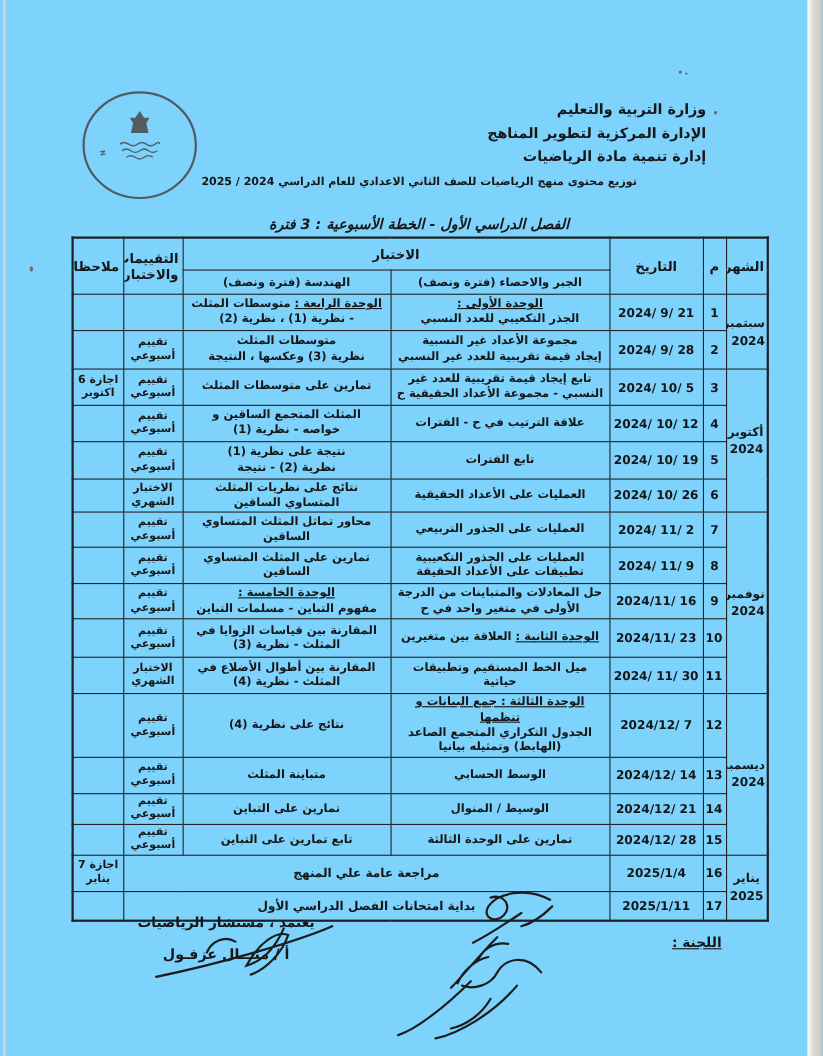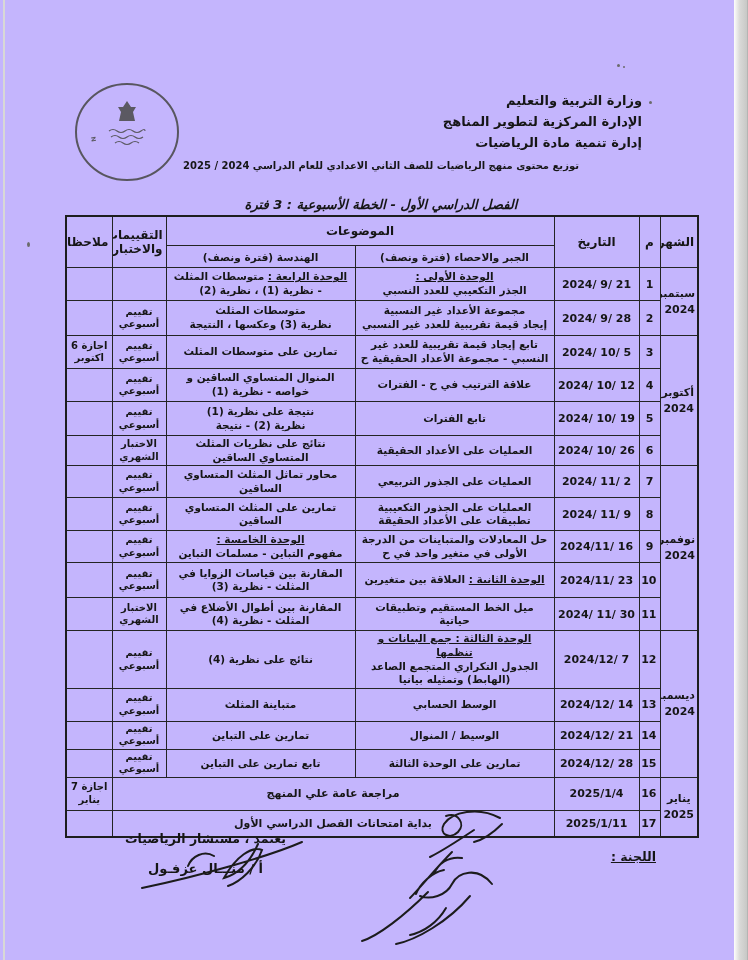--- a/index.html
+++ b/index.html
@@ -1,18 +1,18 @@
 <!DOCTYPE html>
 <html lang="ar"><head>
 <meta charset="utf-8">
 <style>
   html,body { margin:0; padding:0; background:#dededc; }
   .page {
     position:relative; width:748px; height:960px; margin:0 auto;
-    background:#c4b5fd; overflow:hidden; direction:rtl;
+    background:#7dd3fc; overflow:hidden; direction:rtl;
     font-family:"DejaVu Sans", sans-serif; font-weight:bold; color:#161616;
   }
   
   .edge-right { position:absolute; top:0; right:0; width:13px; height:100%;
     background:linear-gradient(to right,#fdfdfc 0%,#d9d9d7 45%,#c8c8c6 100%);
     border-right:1px solid #b5b5b3; }
   .edge-left { position:absolute; top:0; left:3px; width:2px; height:100%; background:#d8d8d6; }
   .speck { position:absolute; background:#6b6b6b; border-radius:50%; }
 
   
@@ -101,21 +101,21 @@
       <col style="width:199px">
         <col style="width:189px">
         <col style="width:54px">
         <col style="width:46px">
     </colgroup>
     <thead>
       <tr>
         <th rowspan="2">الشهر</th>
         <th rowspan="2">م</th>
         <th rowspan="2">التاريخ</th>
-        <th colspan="2">الموضوعات</th>
+        <th colspan="2">الاختبار</th>
         <th rowspan="2">التقييمات والاختبارات</th>
         <th rowspan="2">ملاحظات</th>
       </tr>
       <tr>
         <th>الجبر والاحصاء (فترة ونصف)</th>
         <th>الهندسة (فترة ونصف)</th>
       </tr>
     </thead>
     <tbody>
         <tr style="height: 33px;">
@@ -167,21 +167,21 @@
           <td class="c-assess">تقييم أسبوعي</td>
           <td class="c-note">اجازة 6 اكتوبر</td>
         </tr>
         <tr style="height: 33px;">
           <td class="c-num">4</td>
           <td class="c-date"><span class="d">2024/ 10/ 12</span></td>
           <td class="c-alg">
             <div><span>علاقة الترتيب في ح - الفترات</span></div>
           </td>
           <td class="c-geo">
-            <div><span>المنوال المتساوي الساقين و</span></div>
+            <div><span>المثلث المتجمع الساقين و</span></div>
             <div><span>خواصه - نظرية (1)</span></div>
           </td>
           <td class="c-assess">تقييم أسبوعي</td>
           <td class="c-note"></td>
         </tr>
         <tr style="height: 34px;">
           <td class="c-num">5</td>
           <td class="c-date"><span class="d">2024/ 10/ 19</span></td>
           <td class="c-alg">
             <div><span>تابع الفترات</span></div>

